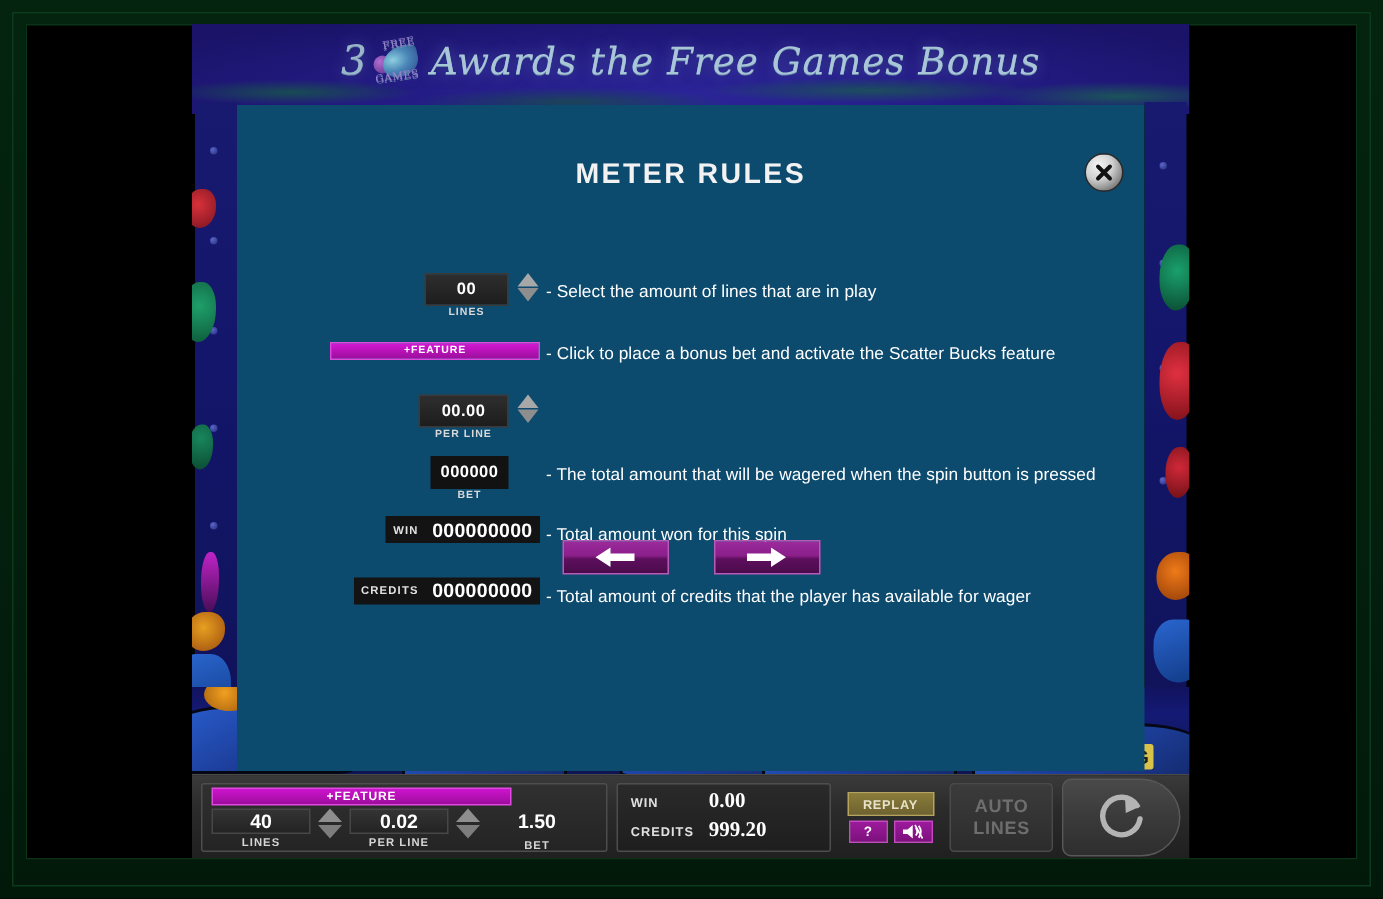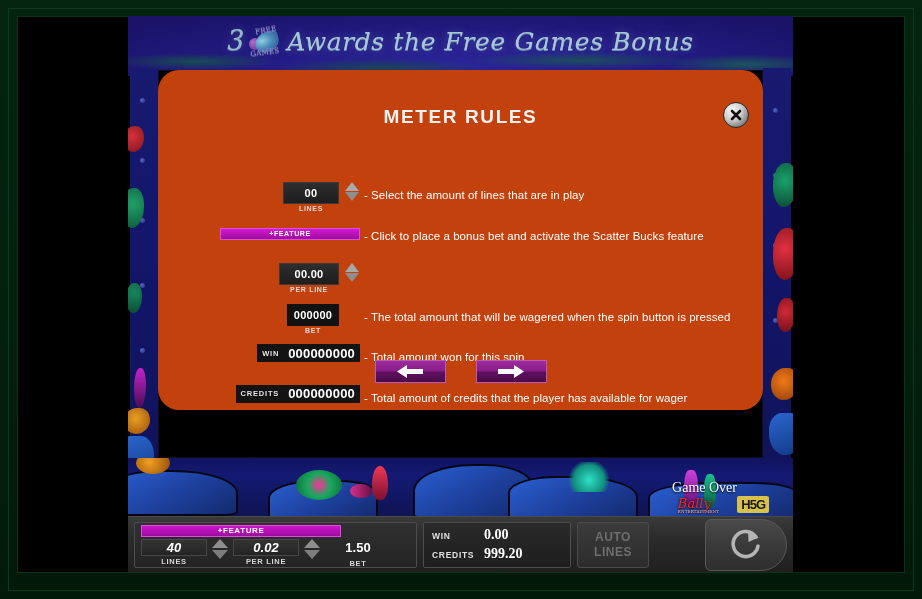--- a/index.html
+++ b/index.html
@@ -150,23 +150,22 @@
   .logo-h5g {
     position: absolute; right: 24px; bottom: 3px;
     font-family: Liberation Sans, sans-serif; font-weight: bold;
     font-size: 13px; color: #1b1b1b;
     background: #d9c24a; padding: 1px 4px; border-radius: 2px;
     letter-spacing: -1px;
   }
 
   
   .dialog {
-    position: absolute; left: 30px; top: 54px; width: 605px; height: 340px;
-    background: #c2410c;
-    border-radius: 21px;
+    position: absolute; left: 30px; top: 54px; width: 605px; height: 444px;
+    background: #0c4a6e;
   }
   .dialog-title {
     position: absolute; left: 0; top: 36px; width: 605px;
     text-align: center;
     font-size: 19px; font-weight: bold; letter-spacing: 1.6px;
     color: #f2f2f2;
   }
   .close-btn {
     position: absolute; right: 14px; top: 32px;
     width: 26px; height: 26px; border-radius: 50%;
@@ -295,21 +294,21 @@
   .deck-meters {
     position: absolute; left: 6px; top: 16px; width: 272px; height: 28px;
     display: flex; align-items: flex-start;
   }
   .deck-meter-box {
     position: relative; width: 66px; height: 17px;
     background: linear-gradient(180deg,#343434 0%,#232323 100%);
     border: 1px solid #474747;
     display: flex; align-items: center; justify-content: center;
   }
-  .deck-meter-box .v { font-size: 13px; font-weight: bold; color: #fff; font-style: italic; }
+  .deck-meter-box .v { font-size: 13px; font-weight: bold; color: #fff; }
   .deck-meter-lbl {
     position: absolute; left: 0; top: 18px; width: 100%; text-align: center;
     font-size: 7.5px; font-weight: bold; color: #d5d5d5; letter-spacing: .7px;
   }
   .deck-arrows { width: 20px; display: flex; flex-direction: column; align-items: center; gap: 2px; margin: 0 3px; }
   .deck-arrows .tri-up { border-left-width: 8px; border-right-width: 8px; border-bottom: 9px solid #8e8e8e; }
   .deck-arrows .tri-dn { border-left-width: 8px; border-right-width: 8px; border-top: 9px solid #7d7d7d; }
   .deck-bet-plain {
     position: relative; width: 66px; display: flex; flex-direction: column; align-items: center;
     padding-top: 1px;
@@ -576,20 +575,38 @@
         <div class="win-line">
           <span class="k">WIN</span>
           <span class="v">0.00</span>
         </div>
         <div class="win-line">
           <span class="k">CREDITS</span>
           <span class="v">999.20</span>
         </div>
       </div>
 
+      <div class="deck-aux">
+        <div class="replay-btn">
+          <span>REPLAY</span>
+        </div>
+        <div class="aux-row">
+          <div class="aux-btn">
+            <span>?</span>
+          </div>
+          <div class="aux-btn">
+            <svg width="15" height="11" viewBox="0 0 15 11">
+              <path d="M1 4 L4 4 L7.5 1 L7.5 10 L4 7 L1 7 Z" fill="#ffffff"></path>
+              <path d="M9.5 3 Q11.5 5.5 9.5 8" stroke="#ffffff" stroke-width="1.2" fill="none"></path>
+              <path d="M11.5 1.5 Q14.3 5.5 11.5 9.5" stroke="#ffffff" stroke-width="1.2" fill="none"></path>
+              <path d="M9 1 L14 10" stroke="#ffffff" stroke-width="1.1"></path>
+            </svg>
+          </div>
+        </div>
+      </div>
 
       <div class="autoplay-btn">
         <span>AUTO</span>
         <span>LINES</span>
       </div>
 
       <div class="spin-btn">
         <svg width="40" height="40" viewBox="0 0 40 40">
           <path d="M30 12 A12.5 12.5 0 1 0 32 21" stroke="#b4b4b4" stroke-width="3.6" fill="none" stroke-linecap="round"></path>
           <path d="M22 6 L32.5 12.5 L22.5 17 Z" fill="#b4b4b4"></path>

